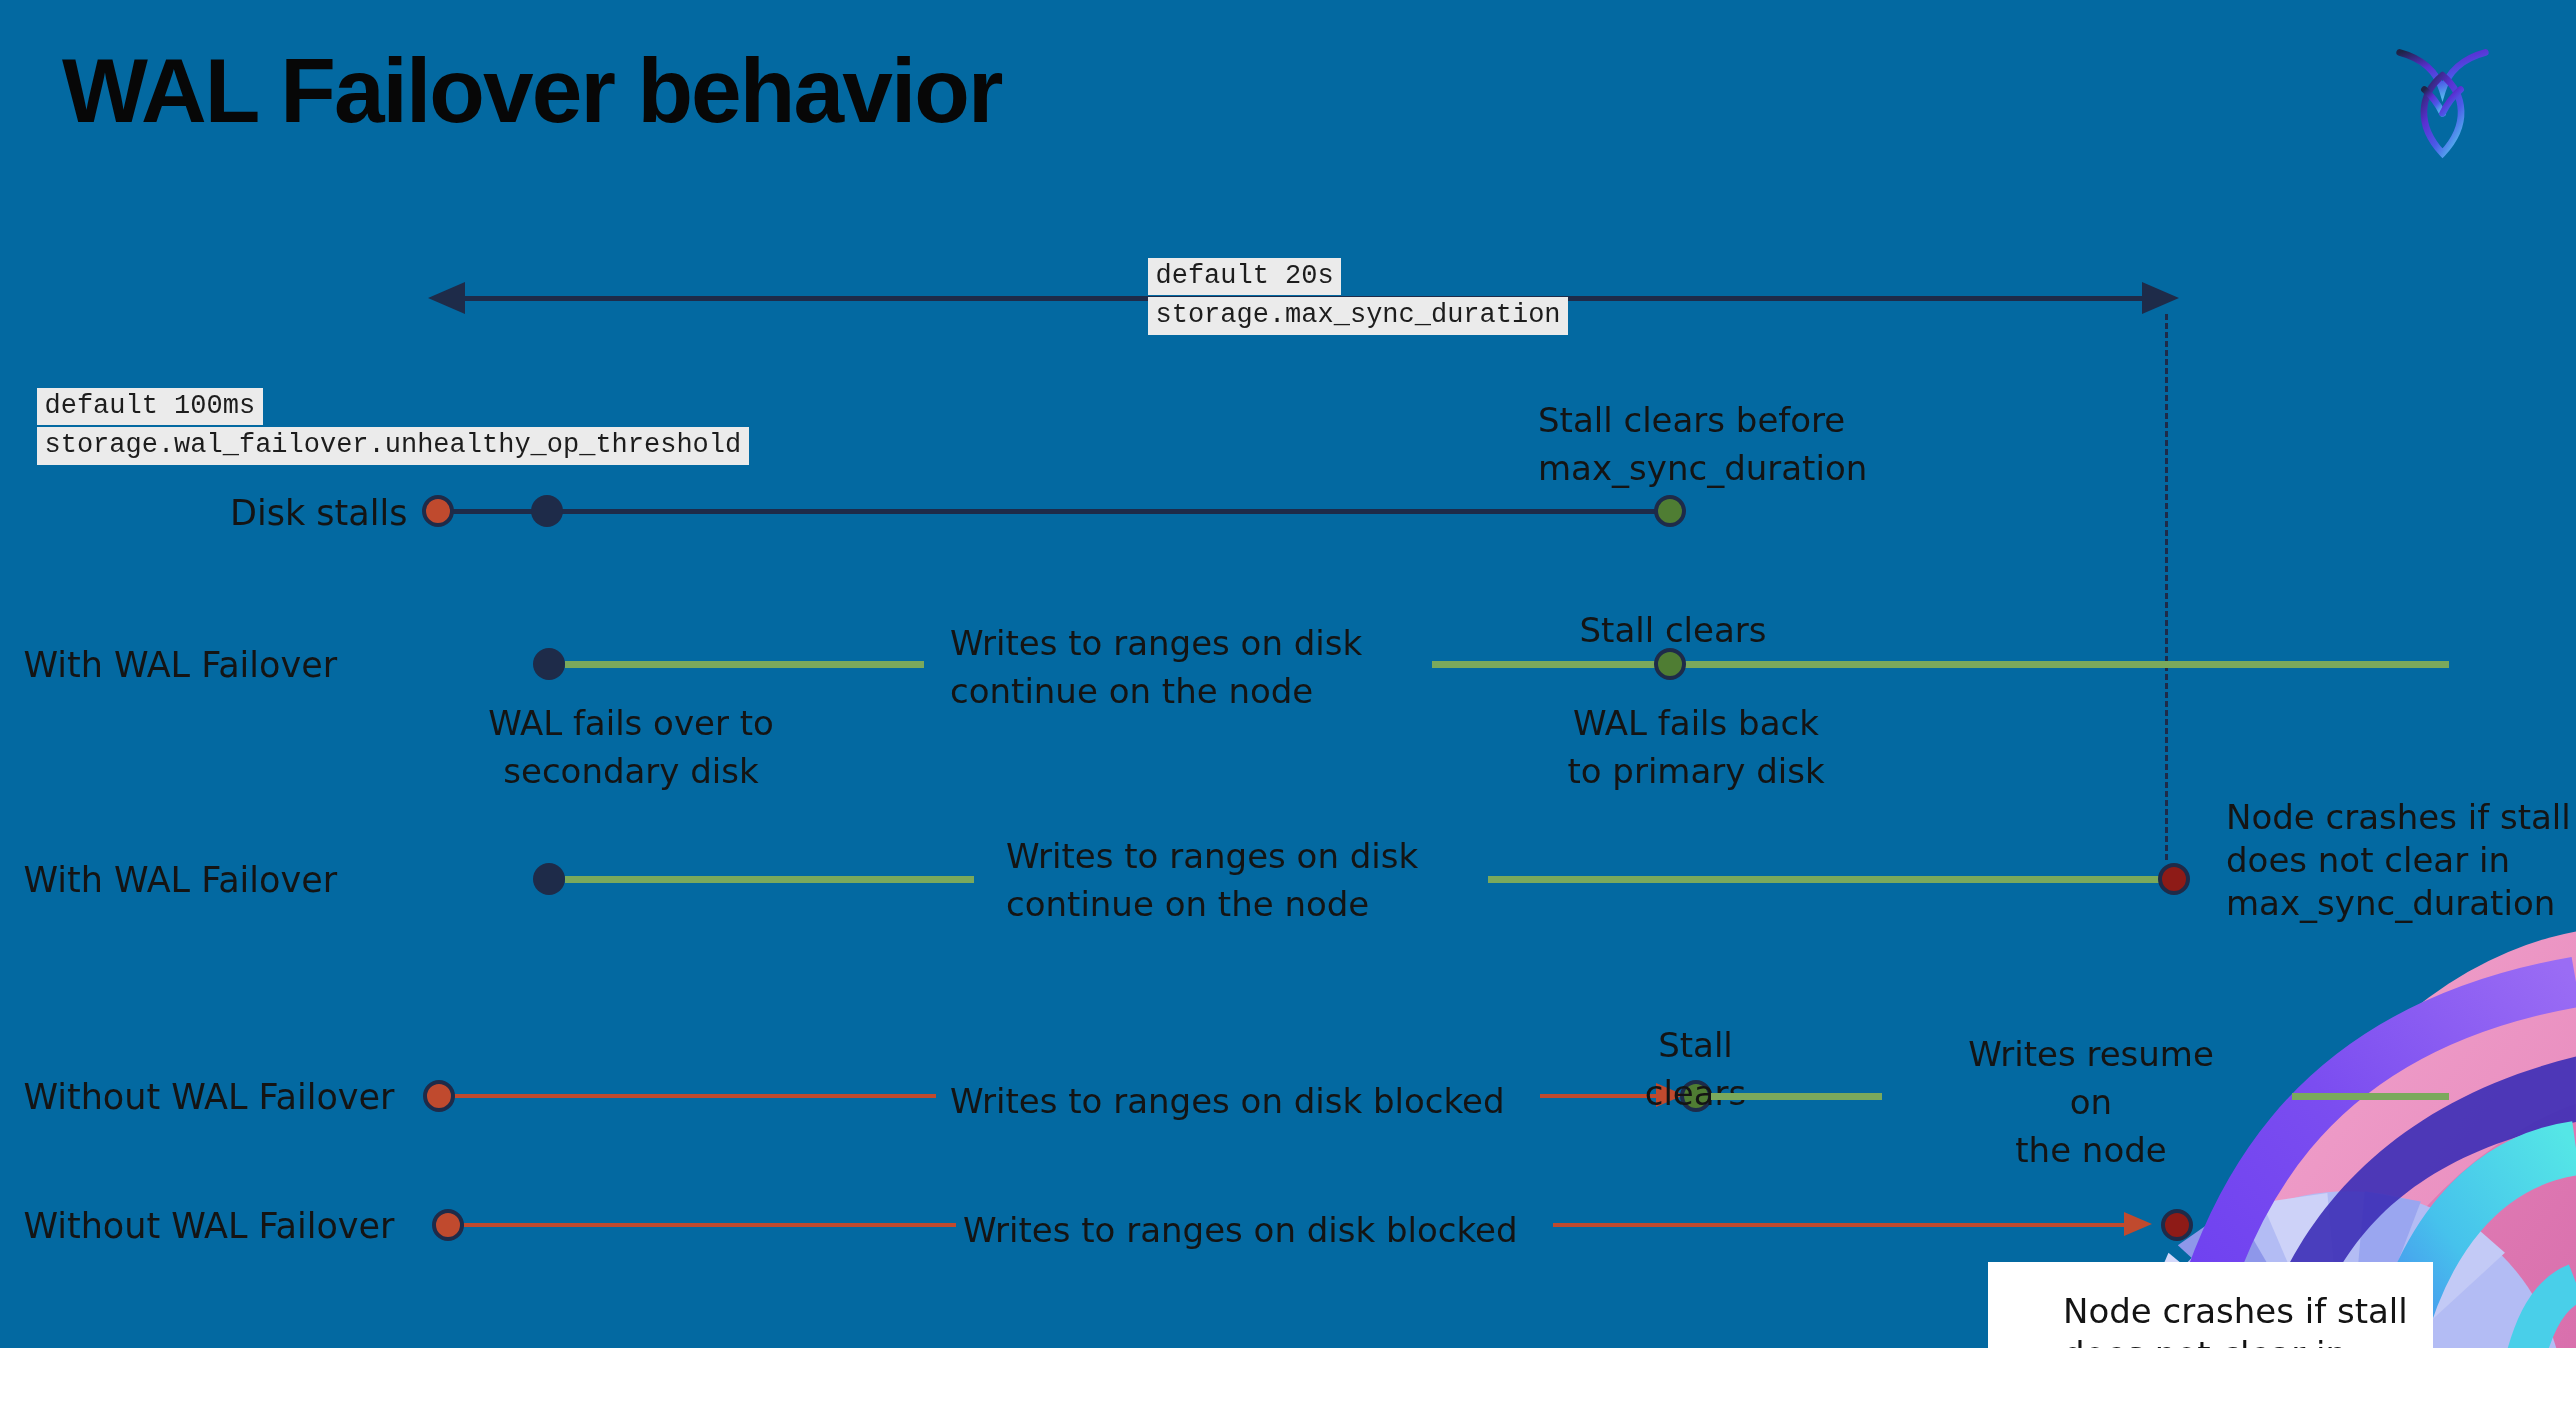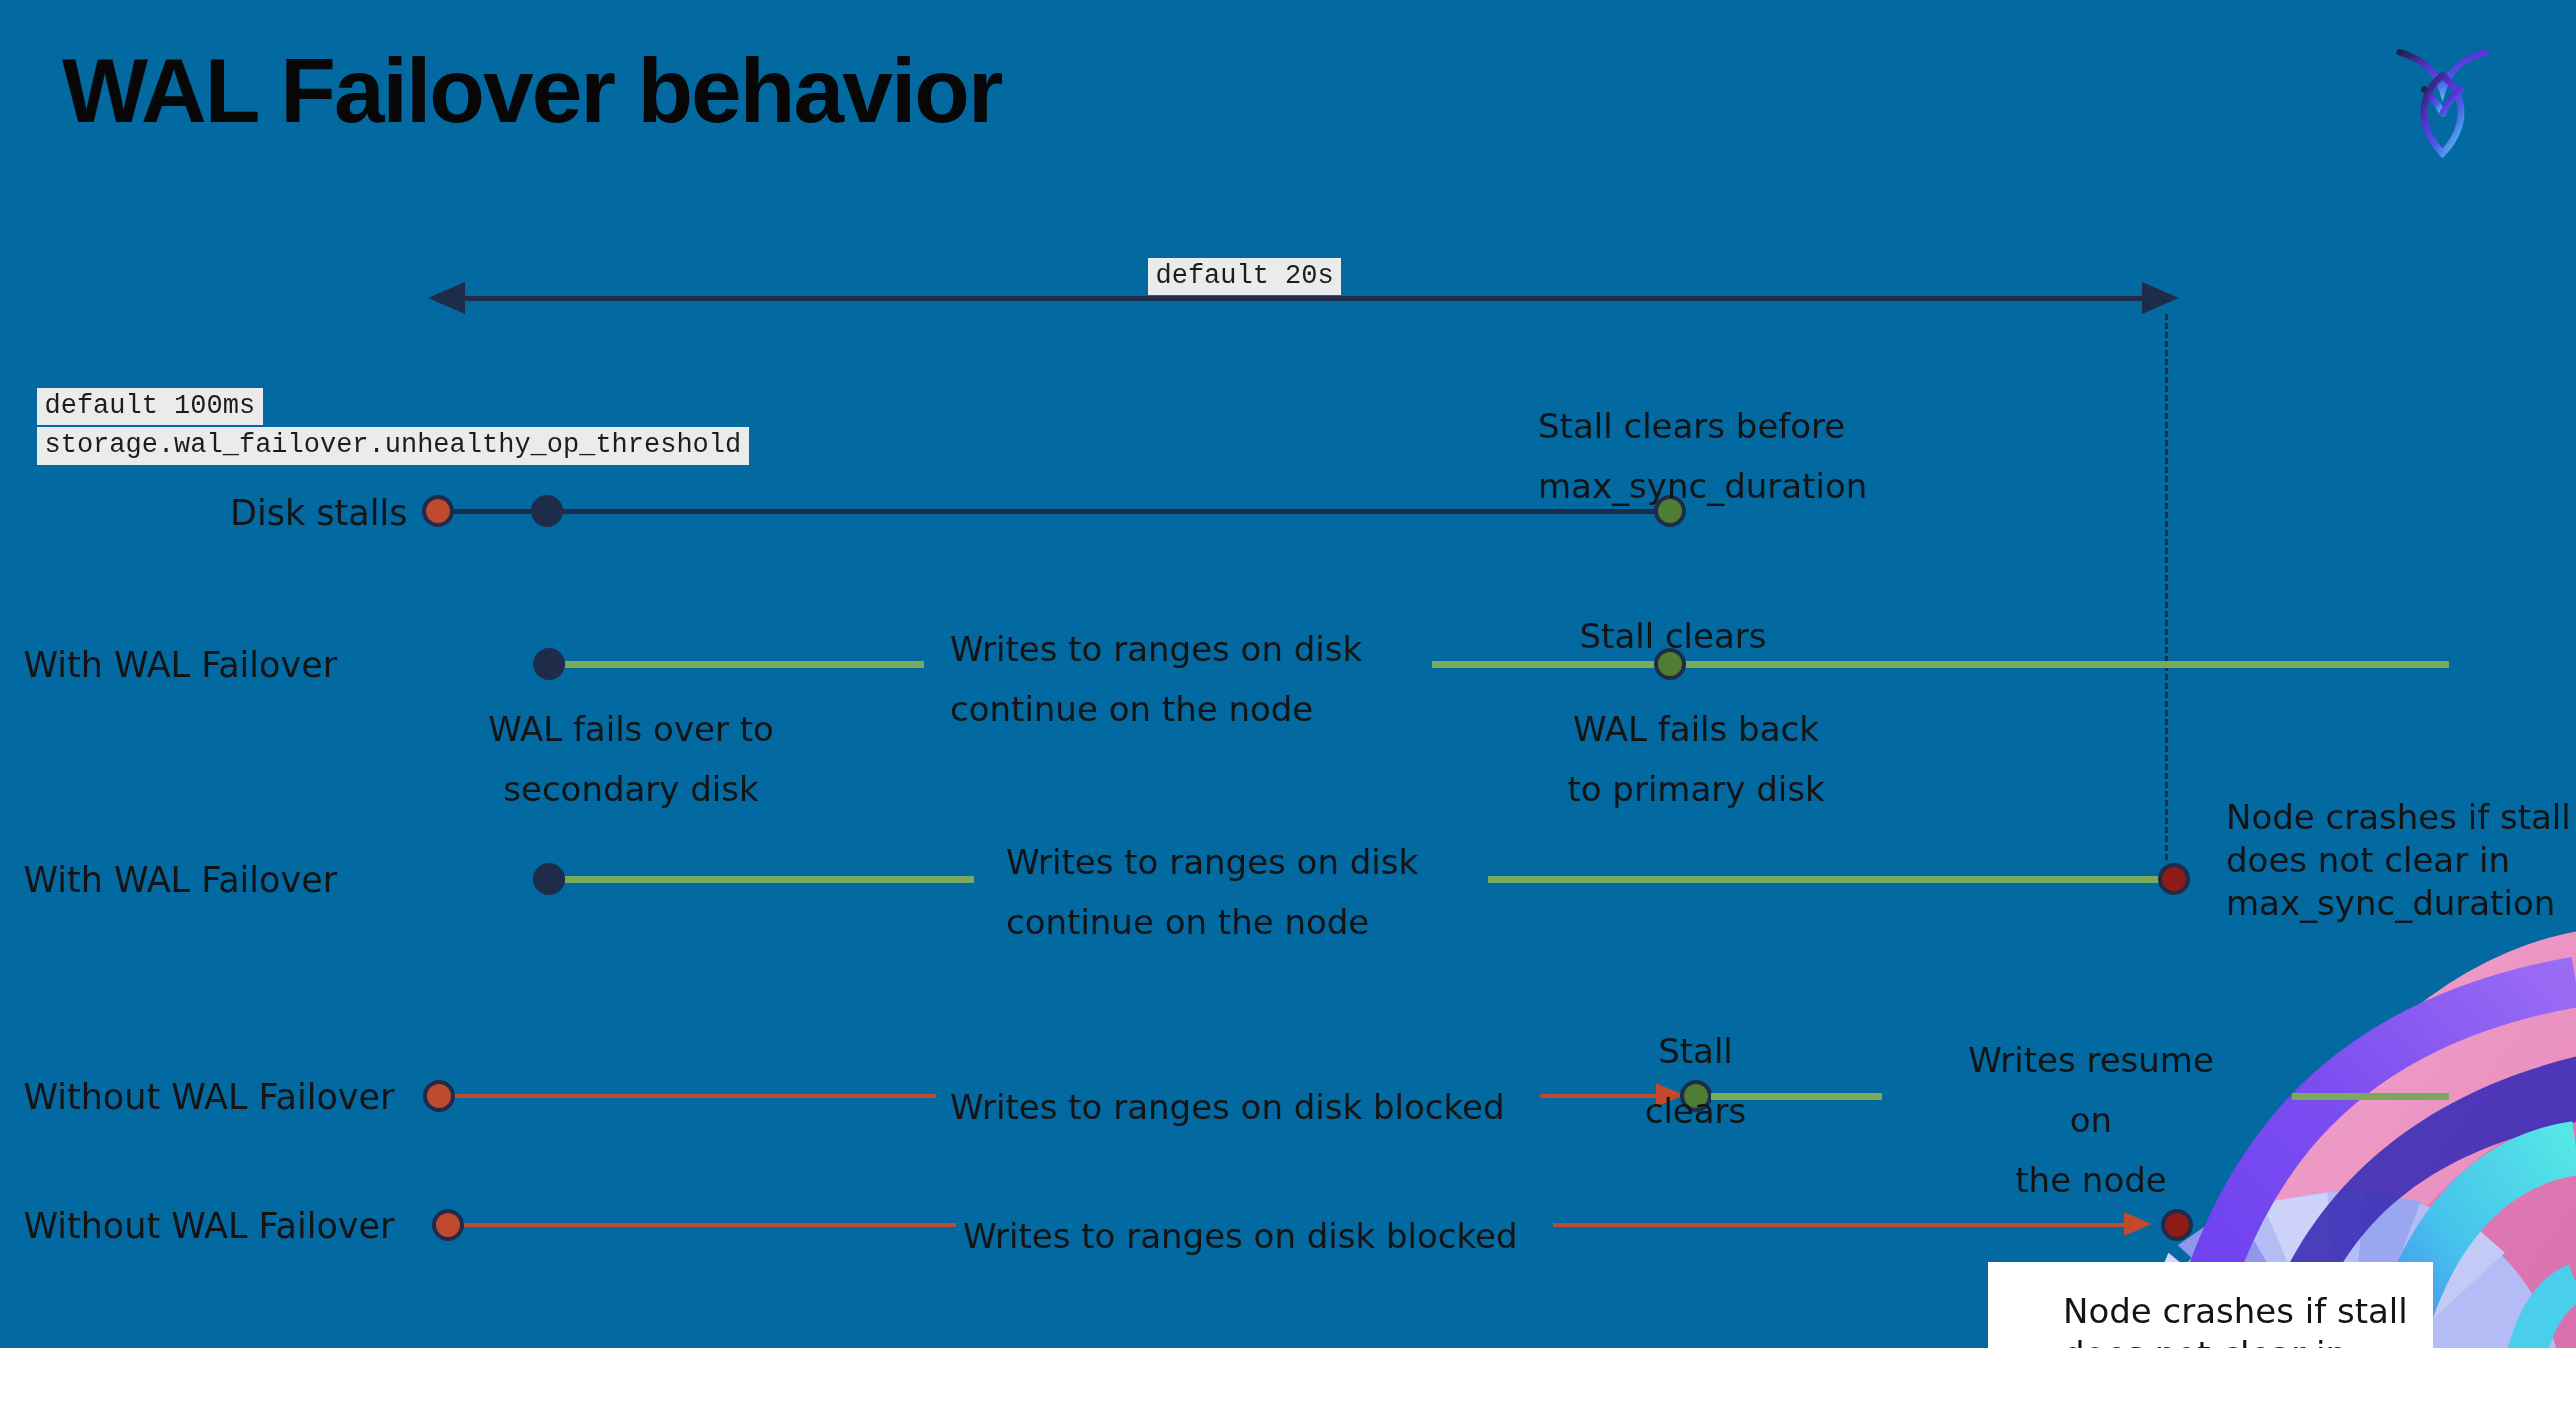--- a/index.html
+++ b/index.html
@@ -4,21 +4,21 @@
 <style>
   html,body{margin:0;padding:0;background:#fff;}
   #stage{position:relative;width:2576px;height:1348px;background:#0369a1;overflow:hidden;
          font-family:"DejaVu Sans","Liberation Sans",sans-serif;color:var(--text);}
   .abs{position:absolute;}
   .pre{white-space:pre-line;}
   #title{left:62px;top:39px;font-family:"Liberation Sans",sans-serif;font-weight:800;
          font-size:91px;letter-spacing:-1.9px;color:#070707;z-index:3;}
   .code{font-family:Liberation Mono, monospace;font-size:27px;color:#1d1d1d;z-index:4;}
   .code span{display:table;background:var(--code_bg);padding:2.8px 7.5px 4.7px 7.5px;margin-bottom:1.9px;}
-  .note{font-size:34px;line-height:60px;color:var(--text);z-index:3;}
+  .note{font-size:34px;line-height:48px;color:var(--text);z-index:3;}
   .rowlabel{font-size:35px;color:var(--text);z-index:3;}
   .hline{position:absolute;z-index:3;}
   .navy-line{background:var(--navy);height:4.7px;}
   .green-line{background:var(--green);height:6.5px;}
   .red-line{background:var(--red);height:3.7px;}
   .dashv{position:absolute;border-left:3.7px dashed var(--navy);z-index:3;}
   .dot{position:absolute;border-radius:50%;z-index:3;box-sizing:border-box;}
   .dot.start{width:32px;height:32px;background:var(--red);border:4.7px solid var(--navy);}
   .dot.navy{width:32px;height:32px;background:var(--navy);}
   .dot.green{width:32px;height:32px;background:var(--green_dot);border:4.7px solid var(--navy);}
@@ -97,20 +97,21 @@
       <path d="M 50,76 C 44,64 38,57 31,51"></path>
       <path d="M 50,76 C 56,64 62,57 69,51"></path>
     </g>
   </svg>
 
   <div class="tri left-navy abs" style="left:428px;top:282px;"></div>
   <div class="hline navy-line" style="left:460px;top:296px;width:1688px;"></div>
   <div class="tri right-navy abs" style="left:2142px;top:282px;"></div>
   <div class="code abs" style="left:1148px;top:258px;">
     <span>default 20s</span>
+    <span>storage.max_sync_duration</span>
   </div>
 
   <div class="code abs" style="left:37px;top:348px;margin-top:40px;">
     <span>default 100ms</span>
     <span>storage.wal_failover.unhealthy_op_threshold</span>
   </div>
   <div class="tri left-navy small abs" style="left:436px;top:435px;"></div>
   <div class="hline navy-line" style="left:456px;top:445px;width:90px;height:3.7px;"></div>
   <div class="tri right-navy small abs" style="left:540px;top:435px;"></div>
 

